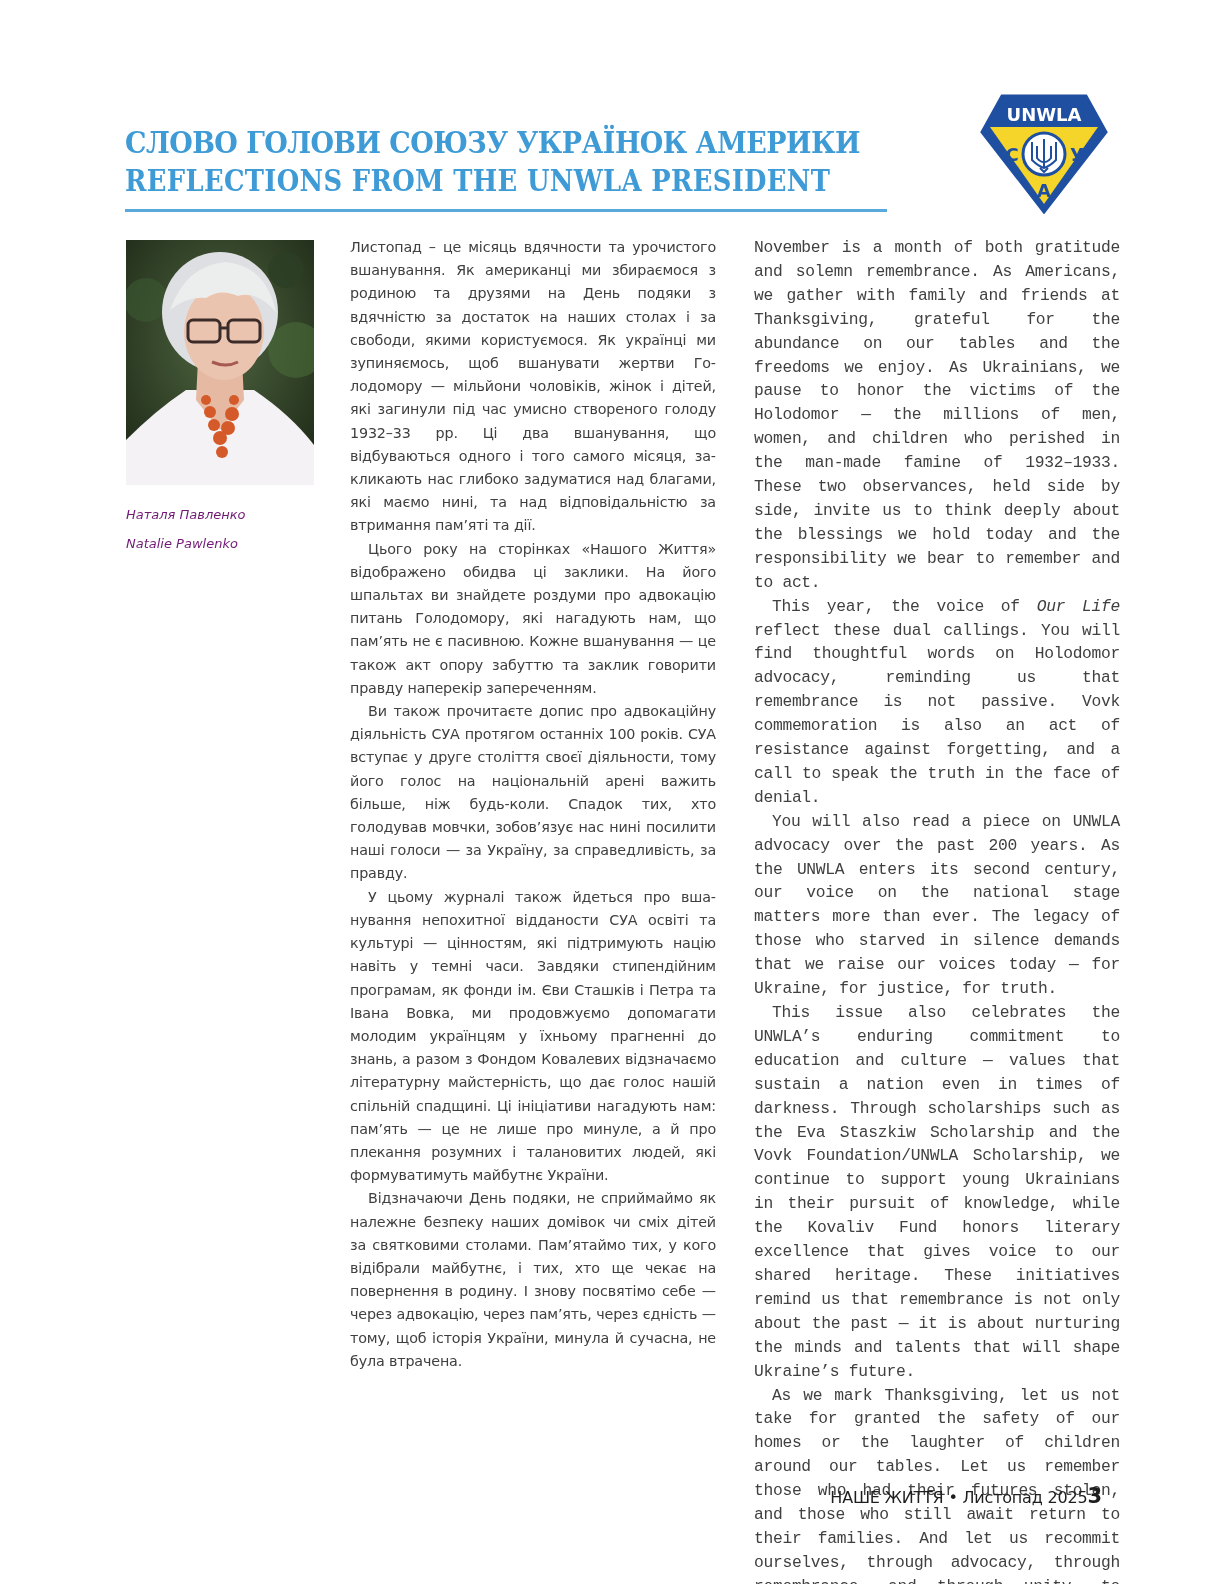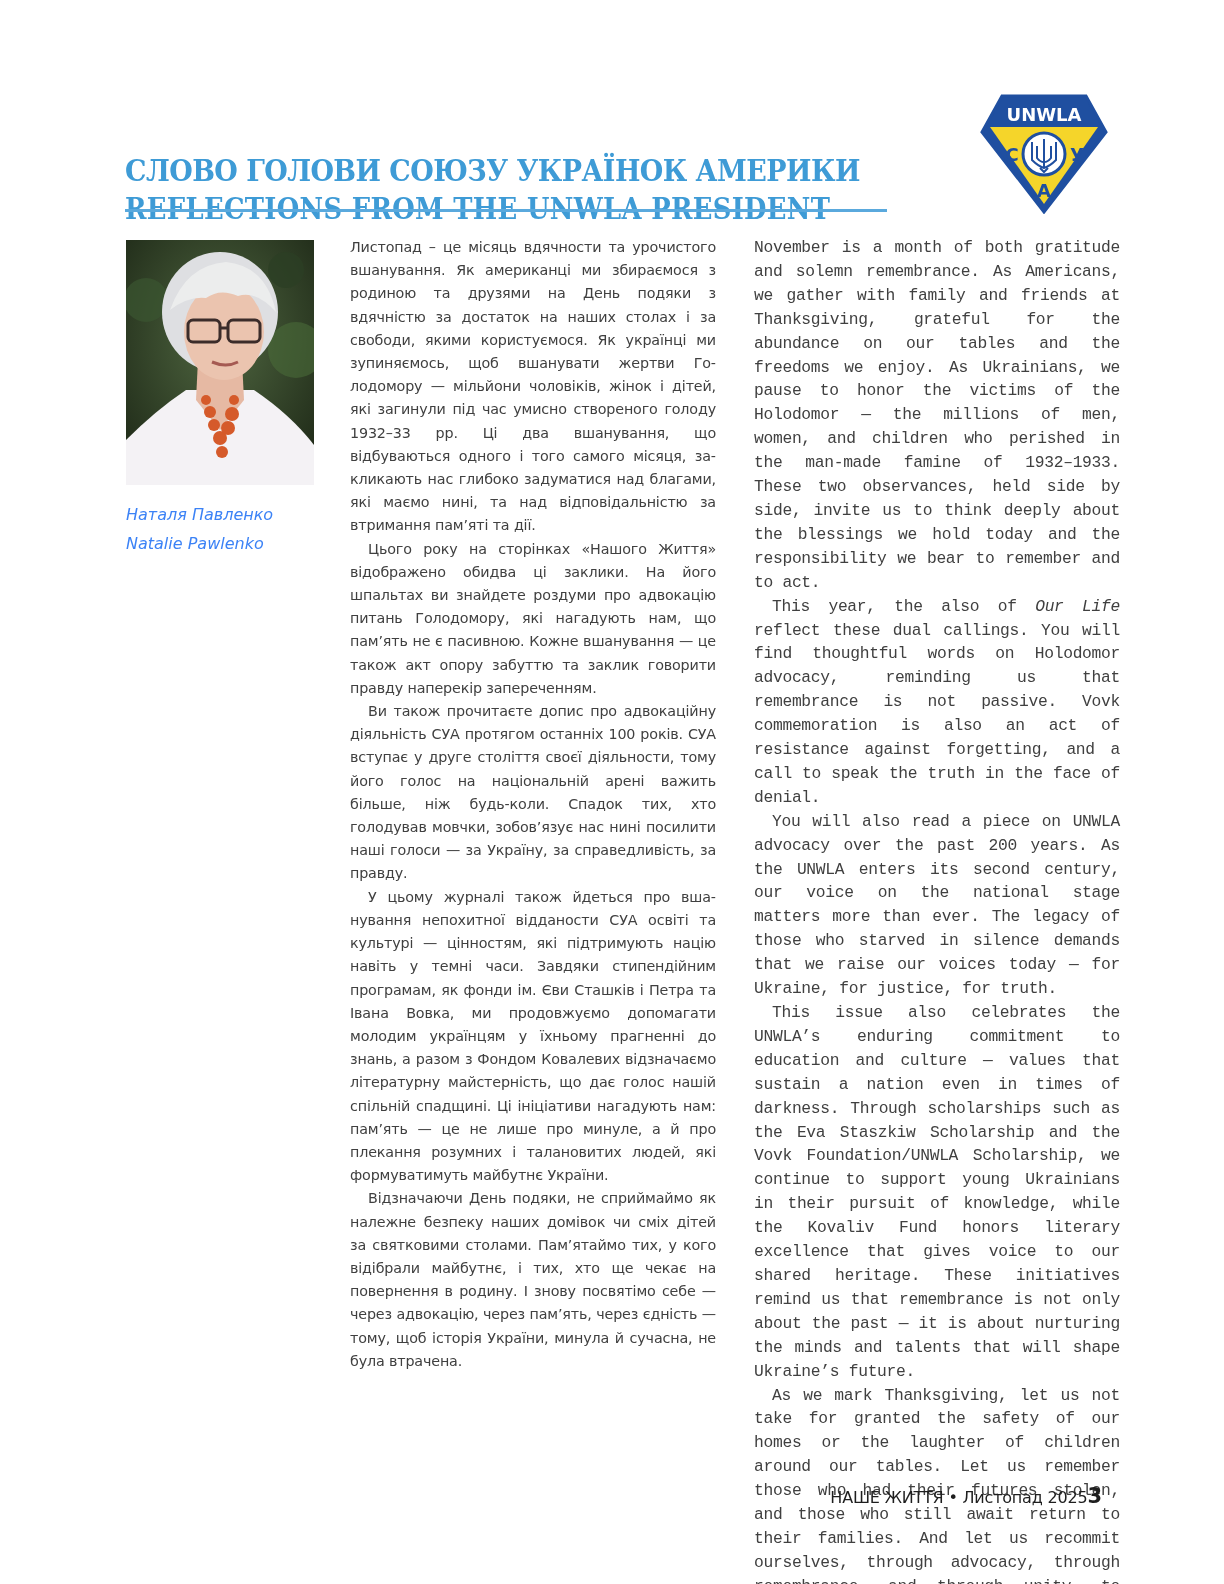--- a/index.html
+++ b/index.html
@@ -13,21 +13,20 @@
       position: relative;
       overflow: hidden;
       font-family: "Liberation Sans", "DejaVu Sans", sans-serif;
       color: #1a1a1a;
     }
     .header {
       position: absolute;
       left: 125px;
       top: 124px;
       width: 762px;
-      margin-top: 28px;
     }
     .title-line {
       font-family: "DejaVu Serif", "Liberation Serif", serif;
       font-weight: bold;
       color: #3e9bd6;
       font-size: 30px;
       line-height: 38px;
       letter-spacing: 0.2px;
       white-space: nowrap;
     }
@@ -66,23 +65,23 @@
       height: 245px;
       overflow: hidden;
       background: #2d3b24;
     }
     .caption {
       position: absolute;
       left: 126px;
       top: 500px;
       font-family: "DejaVu Sans", sans-serif;
       font-style: italic;
-      font-size: 16px;
+      font-size: 13px;
       line-height: 29px;
-      color: #3b82f6;
+      color: #701a75;
     }
     .col {
       position: absolute;
       top: 236px;
       font-family: "DejaVu Sans", sans-serif;
       text-align: justify;
       hyphens: manual;
       color: #404040;
     }
     .col-uk {
@@ -206,21 +205,21 @@
 <div class="col col-uk" lang="uk">
   <p class="first">Листопад – це місяць вдячности та урочисто­го вшанування. Як американці ми збираємо­ся з родиною та друзями на День подяки з вдячністю за достаток на наших столах і за свободи, якими користуємося. Як українці ми зупиняємось, щоб вшанувати жертви Го­лодомору — мільйони чоловіків, жінок і ді­тей, які загинули під час умисно створеного голоду 1932–33 рр. Ці два вшанування, що відбуваються одного і того самого місяця, за­кликають нас глибоко задуматися над блага­ми, які маємо нині, та над відповідальністю за втримання пам’яті та дії.</p>
   <p>Цього року на сторінках «Нашого Життя» відображено обидва ці заклики. На його шпальтах ви знайдете роздуми про адвока­цію питань Голодомору, які нагадують нам, що пам’ять не є пасивною. Кожне вшануван­ня — це також акт опору забуттю та заклик говорити правду наперекір запереченням.</p>
   <p>Ви також прочитаєте допис про адвока­ційну діяльність СУА протягом останніх 100 років. СУА вступає у друге століття своєї ді­яльности, тому його голос на національній арені важить більше, ніж будь-коли. Спадок тих, хто голодував мовчки, зобов’язує нас нині посилити наші голоси — за Україну, за справедливість, за правду.</p>
   <p>У цьому журналі також йдеться про вша­нування непохитної відданости СУА освіті та культурі — цінностям, які підтримують націю навіть у темні часи. Завдяки стипендійним програмам, як фонди ім. Єви Сташків і Петра та Івана Вовка, ми продовжуємо допомага­ти молодим українцям у їхньому прагненні до знань, а разом з Фондом Ковалевих від­значаємо літературну майстерність, що дає голос нашій спільній спадщині. Ці ініціативи нагадують нам: пам’ять — це не лише про минуле, а й про плекання розумних і талано­витих людей, які формуватимуть майбутнє України.</p>
   <p>Відзначаючи День подяки, не сприймаймо як належне безпеку наших домівок чи сміх дітей за святковими столами. Пам’ятаймо тих, у кого відібрали майбутнє, і тих, хто ще чекає на повернення в родину. І знову посвя­тімо себе — через адвокацію, через пам’ять, через єдність — тому, щоб історія України, минула й сучасна, не була втрачена.</p>
 </div>
 
 <div class="col col-en" lang="en">
   <p class="first">November is a month of both gratitude and solemn remembrance. As Americans, we gather with family and friends at Thanks­giving, grateful for the abundance on our tables and the freedoms we enjoy. As Ukrainians, we pause to honor the victims of the Holodomor — the millions of men, women, and children who perished in the man-made famine of 1932–1933. These two observances, held side by side, invite us to think deeply about the blessings we hold today and the responsibility we bear to remember and to act.</p>
-  <p><span>This year, the also of </span><em>Our Life</em><span> reflect these dual callings. You will find thoughtful words on Holodomor advocacy, reminding us that remembrance is not passive. Vovk commemoration is also an act of resistance against forgetting, and a call to speak the truth in the face of denial.</span></p>
+  <p><span>This year, the voice of </span><em>Our Life</em><span> reflect these dual callings. You will find thoughtful words on Holodomor advocacy, reminding us that remembrance is not passive. Vovk commemoration is also an act of resistance against forgetting, and a call to speak the truth in the face of denial.</span></p>
   <p>You will also read a piece on UNWLA advocacy over the past 200 years. As the UNWLA enters its second century, our voice on the national stage matters more than ever. The legacy of those who starved in silence demands that we raise our voices today — for Ukraine, for justice, for truth.</p>
   <p>This issue also celebrates the UNWLA’s enduring commitment to education and culture — values that sustain a nation even in times of darkness. Through scholarships such as the Eva Staszkiw Scholarship and the Vovk Foundation/UNWLA Scholarship, we continue to support young Ukrainians in their pursuit of knowledge, while the Kovaliv Fund honors literary excellence that gives voice to our shared heritage. These initiatives remind us that remem­brance is not only about the past — it is about nurturing the minds and talents that will shape Ukraine’s future.</p>
   <p>As we mark Thanksgiving, let us not take for granted the safety of our homes or the laughter of children around our tables. Let us remember those who had their futures stolen, and those who still await return to their families. And let us recommit our­selves, through advocacy, through remem­brance, and through unity, to making sure that the stories of Ukraine — past and present — are not lost.</p>
 </div>
 
 <div class="footer">
   <span class="mag">НАШЕ ЖИТТЯ • Листопад 2025</span>
   <span class="num">3</span>
 </div>
 

